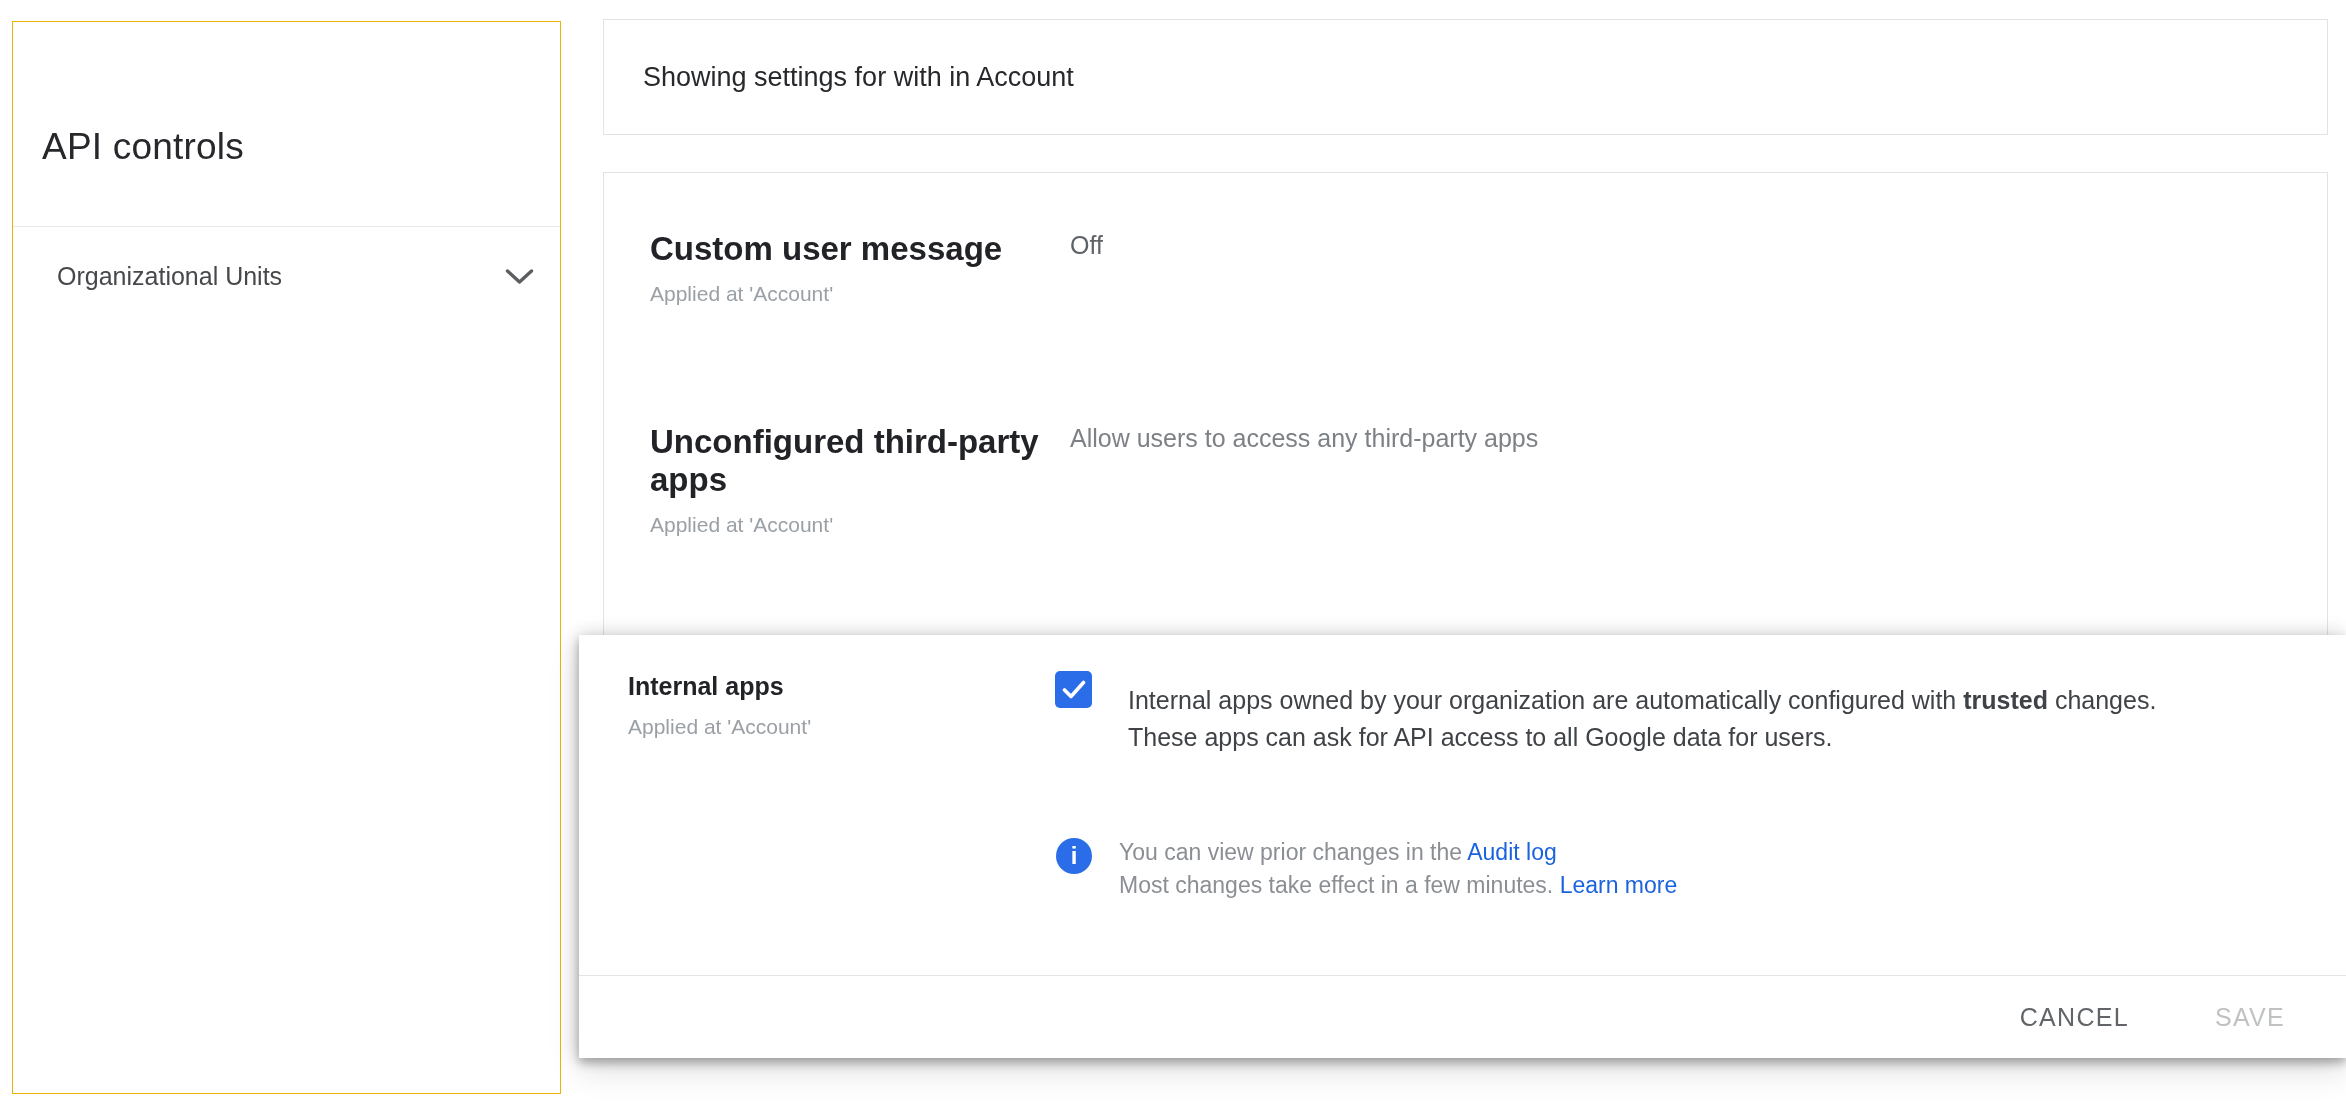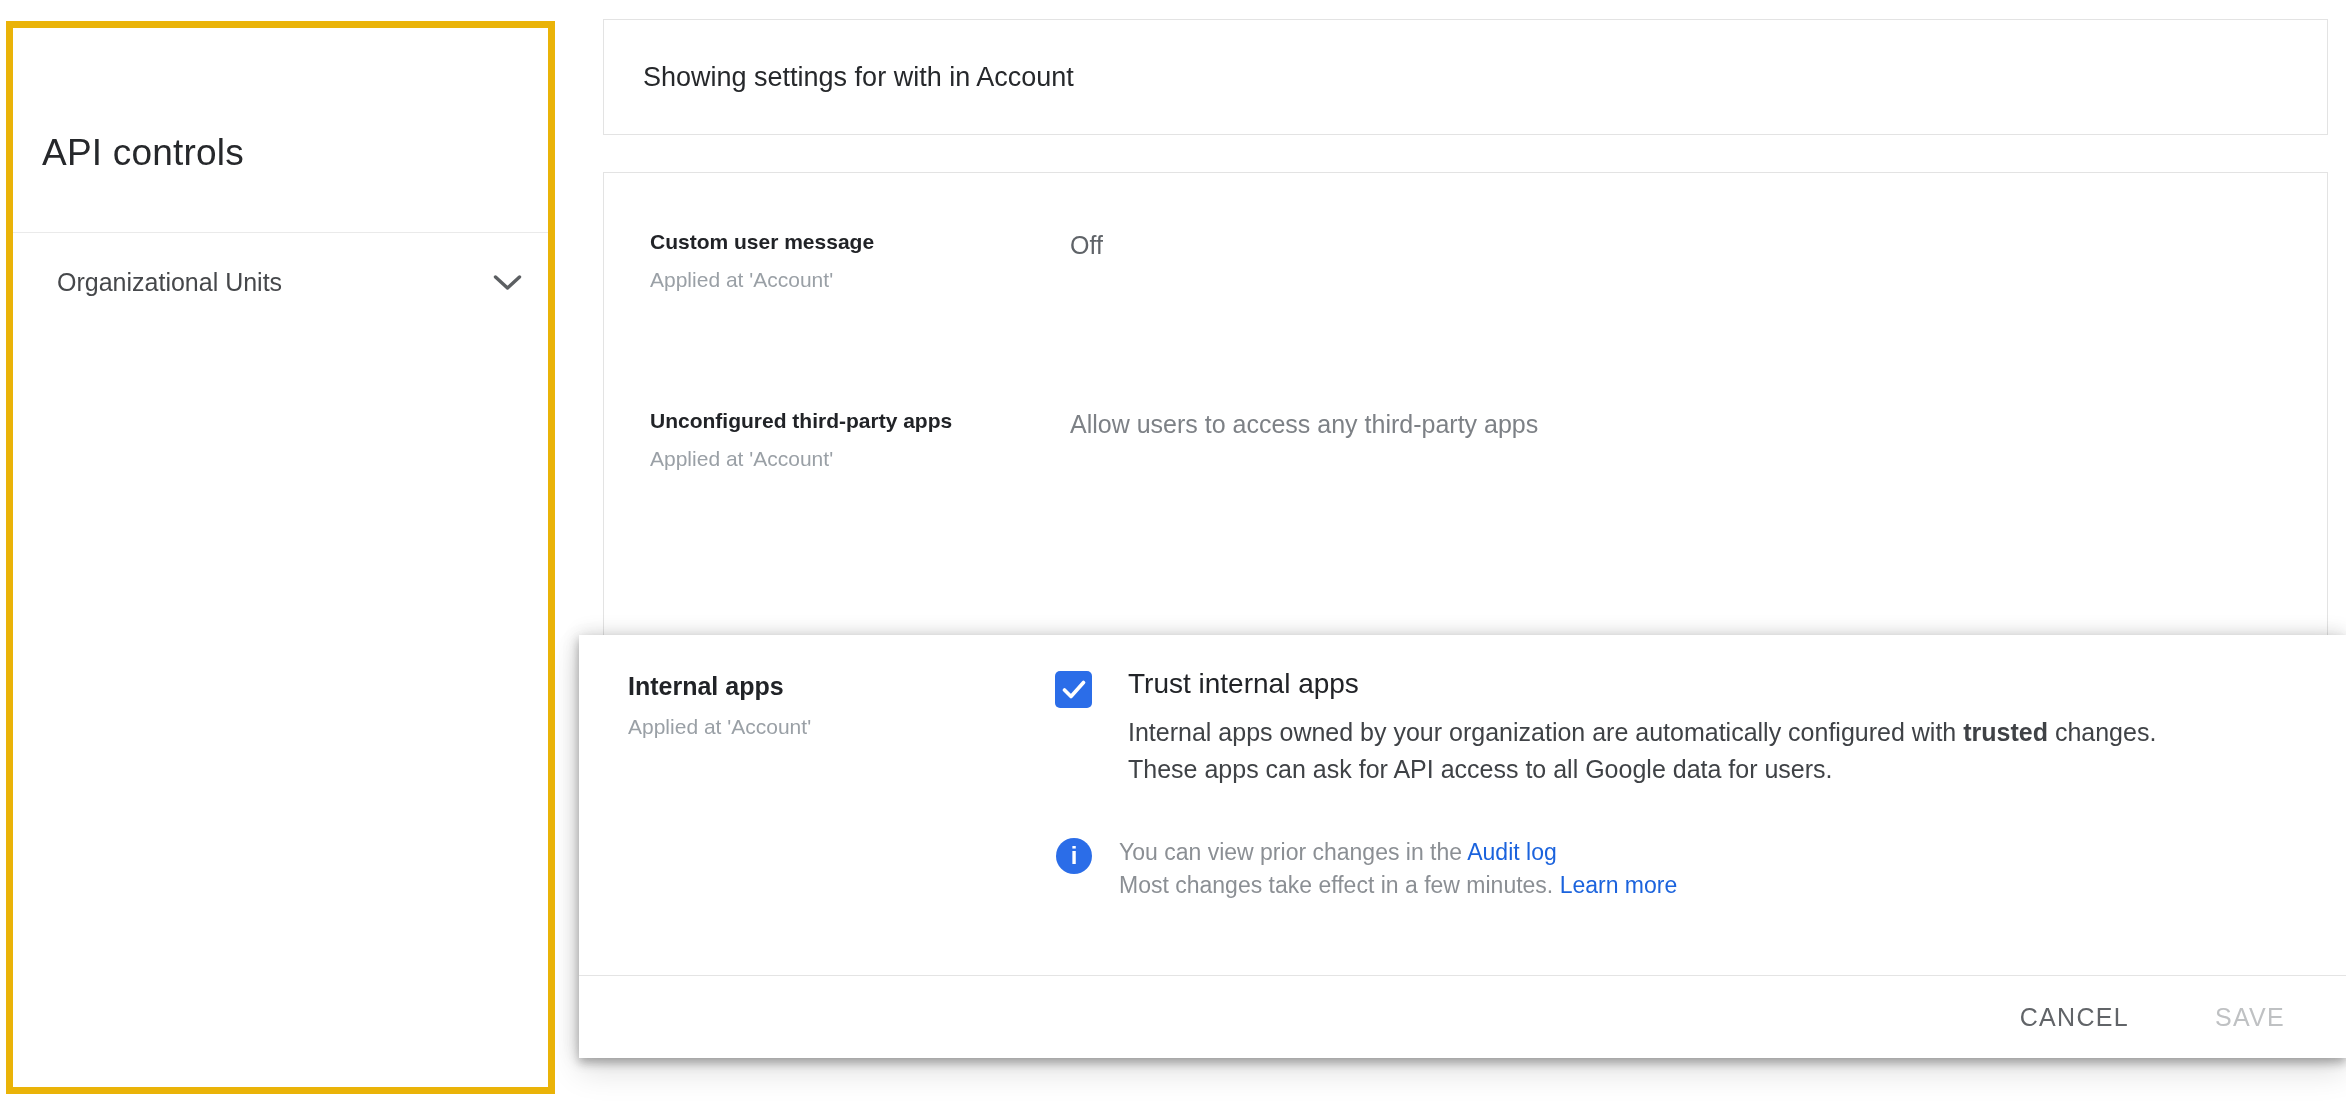--- a/index.html
+++ b/index.html
@@ -12,22 +12,22 @@
     width:2346px;height:1110px;
     background:#ffffff;
     overflow:hidden;
     font-family:"Liberation Sans","DejaVu Sans",sans-serif;
     -webkit-font-smoothing:antialiased;
   }
   *{box-sizing:border-box;}
 
   
   .sidebar{
-    position:absolute;left:6px;top:21px;width:549px;height:1073px;
-    background:#fff;border:7px solid #eab308;
+    position:absolute;left:12px;top:21px;width:549px;height:1073px;
+    background:#fff;border:1px solid #eab308;
   }
   .sidebar-header{
     height:205px;border-bottom:1px solid #eaeaea;
     display:flex;align-items:center;
     padding:46px 0 0 29px;
   }
   .sidebar-title{margin:0;font-size:37px;font-weight:400;color:#26282b;letter-spacing:.2px;}
   .sidebar-item{
     height:99px;display:flex;align-items:center;justify-content:space-between;
     padding:0 25px 0 44px;cursor:pointer;gap:28px;
@@ -50,21 +50,21 @@
   .settings-header{
     height:83px;background:#f6f6f6;border-bottom:1px solid #e4e4e4;
     display:flex;align-items:center;justify-content:space-between;
     padding:0 43px 0 46px;cursor:pointer;
   }
   .settings-title{font-size:31px;color:#5c5f62;}
   .settings-body{padding-top:57px;}
   .setting-row{display:flex;padding-left:46px;cursor:pointer;}
   .row-gap{margin-top:117px;}
   .row-main{width:420px;flex:none;}
-  .row-label{font-size:21px;font-weight:700;color:#212327;}
+  .row-label{font-size:33px;font-weight:700;color:#212327;}
   .row-sub{font-size:21px;color:#9aa0a6;margin-top:14px;}
   .row-value{font-size:25px;color:#5f6368;padding-top:1px;}
   .row-value.value-light{color:#7d8186;}
 
   
   .dialog{
     position:absolute;left:579px;top:635px;width:1767px;height:423px;
     background:#fff;
     box-shadow:0 5px 9px rgba(0,0,0,.26),
                0 14px 30px rgba(0,0,0,.12),
@@ -162,21 +162,20 @@
       <div class="dlg-sub">Applied at 'Account'</div>
     </div>
 
     <div class="trust-block">
       <div class="checkbox" role="checkbox" aria-checked="true">
         <svg width="24" height="19" viewBox="0 0 24 19">
           <path d="M2.5 10 L9 16.5 L21.5 2.5" fill="none" stroke="#ffffff" stroke-width="3.6" stroke-linecap="round" stroke-linejoin="round"></path>
         </svg>
       </div>
       <div class="trust-texts">
-        <div class="trust-title">Trust internal apps</div>
         <p class="trust-desc"><span>Internal apps owned by your organization are automatically configured with </span><b>trusted</b><span> changes.</span><br><span>These apps can ask for API access to all Google data for users.</span></p>
       </div>
     </div>
 
     <div class="info-block">
       <div class="info-icon">
         <span>i</span>
       </div>
       <div class="info-texts">
         <div><span>You can view prior changes in the </span><a class="link">Audit log</a></div>

